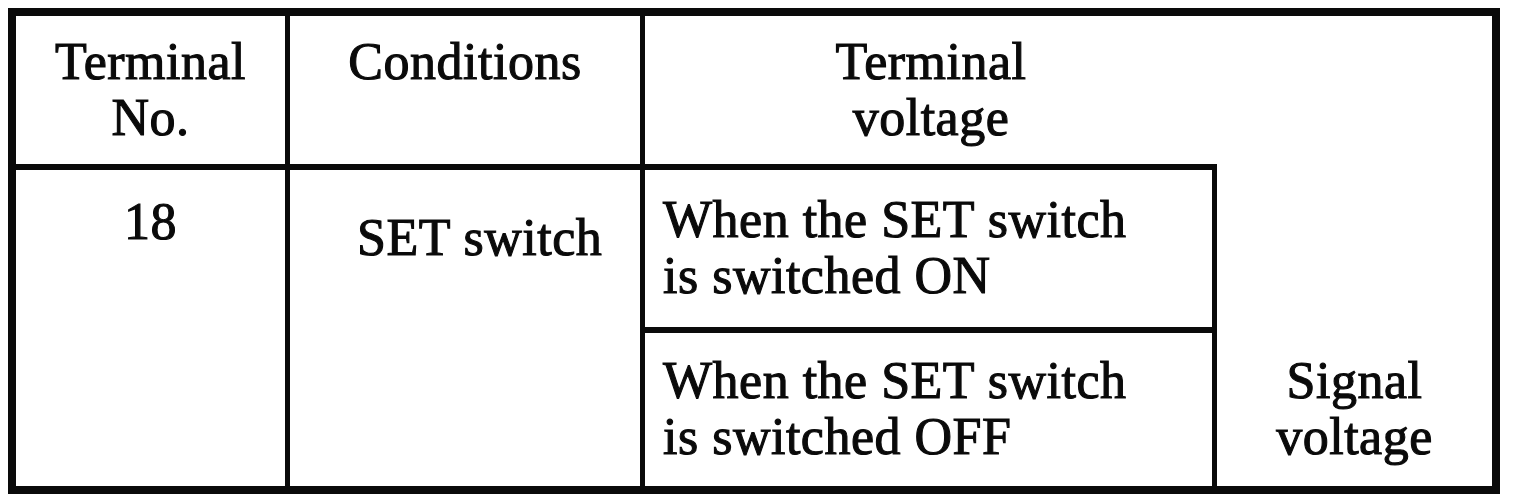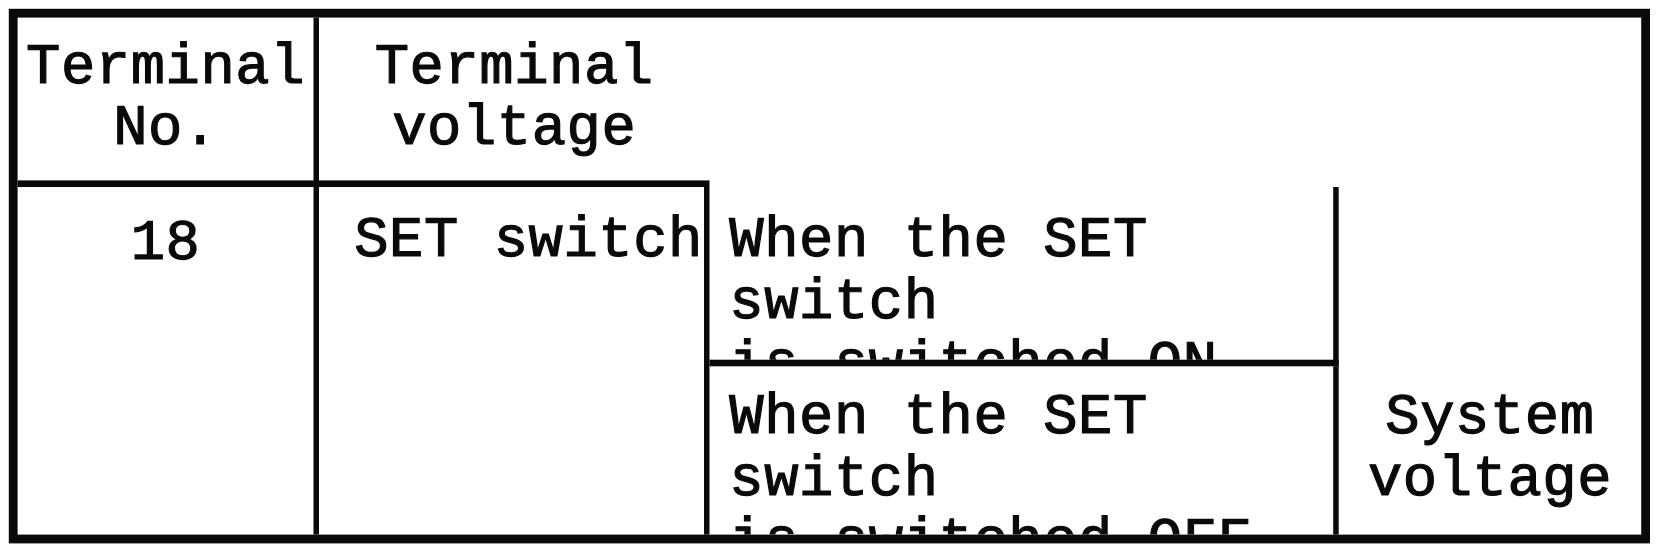--- a/index.html
+++ b/index.html
@@ -4,21 +4,21 @@
 <style>
   * { box-sizing: border-box; }
   html, body { margin: 0; padding: 0; background: #ffffff; }
 
   .page {
     position: relative;
     width: 1520px;
     height: 504px;
     background: #ffffff;
     color: #0a0a0a;
-    font-family: Liberation Mono, monospace;
+    font-family: Liberation Serif, serif;
     overflow: hidden;
   }
 
   .tbl {
     position: absolute;
     left: 8px;
     top: 8px;
     width: 1492px;
     height: 486px;
     border: 8px solid #0a0a0a;
@@ -37,48 +37,49 @@
     overflow: hidden;
   }
 
   .br { border-right: 5px solid #0a0a0a; }
   .bb { border-bottom: 6px solid #0a0a0a; }
   .center { text-align: center; }
 
   .hdr { padding-top: 18px; }
 
   .c-no      { grid-row: 2 / 4; grid-column: 1; padding-top: 24px; }
-  .c-signal  { grid-row: 2 / 4; grid-column: 2; padding-top: 22px; padding-left: 32px; }
+  .c-signal  { grid-row: 2 / 4; grid-column: 2; padding-top: 40px; padding-left: 32px; margin-left: 35px; }
   .c-cond-on { grid-row: 2; grid-column: 3; padding-top: 22px; padding-left: 18px; }
   .c-volt-on { grid-row: 2; grid-column: 4; padding-top: 22px; }
   .c-cond-off{ grid-row: 3; grid-column: 3; padding-top: 20px; padding-left: 18px; }
   .c-volt-off{ grid-row: 3; grid-column: 4; padding-top: 20px; }
 </style>
 </head>
 <body>
 
 <div class="page">
   <div class="tbl">
 
     <div class="cell hdr center br bb">Terminal
 No.</div>
 
 
+    <div class="cell hdr center br bb">Conditions</div>
 
     <div class="cell hdr center bb">Terminal
 voltage</div>
 
     <div class="cell center br c-no">18</div>
 
     <div class="cell br c-signal">SET switch</div>
 
     <div class="cell br bb c-cond-on">When the SET switch
 is switched ON</div>
 
 
     <div class="cell br c-cond-off">When the SET switch
 is switched OFF</div>
 
-    <div class="cell center c-volt-off">System
+    <div class="cell center c-volt-off">Signal
 voltage</div>
 
   </div>
 </div>
 
 </body></html>

